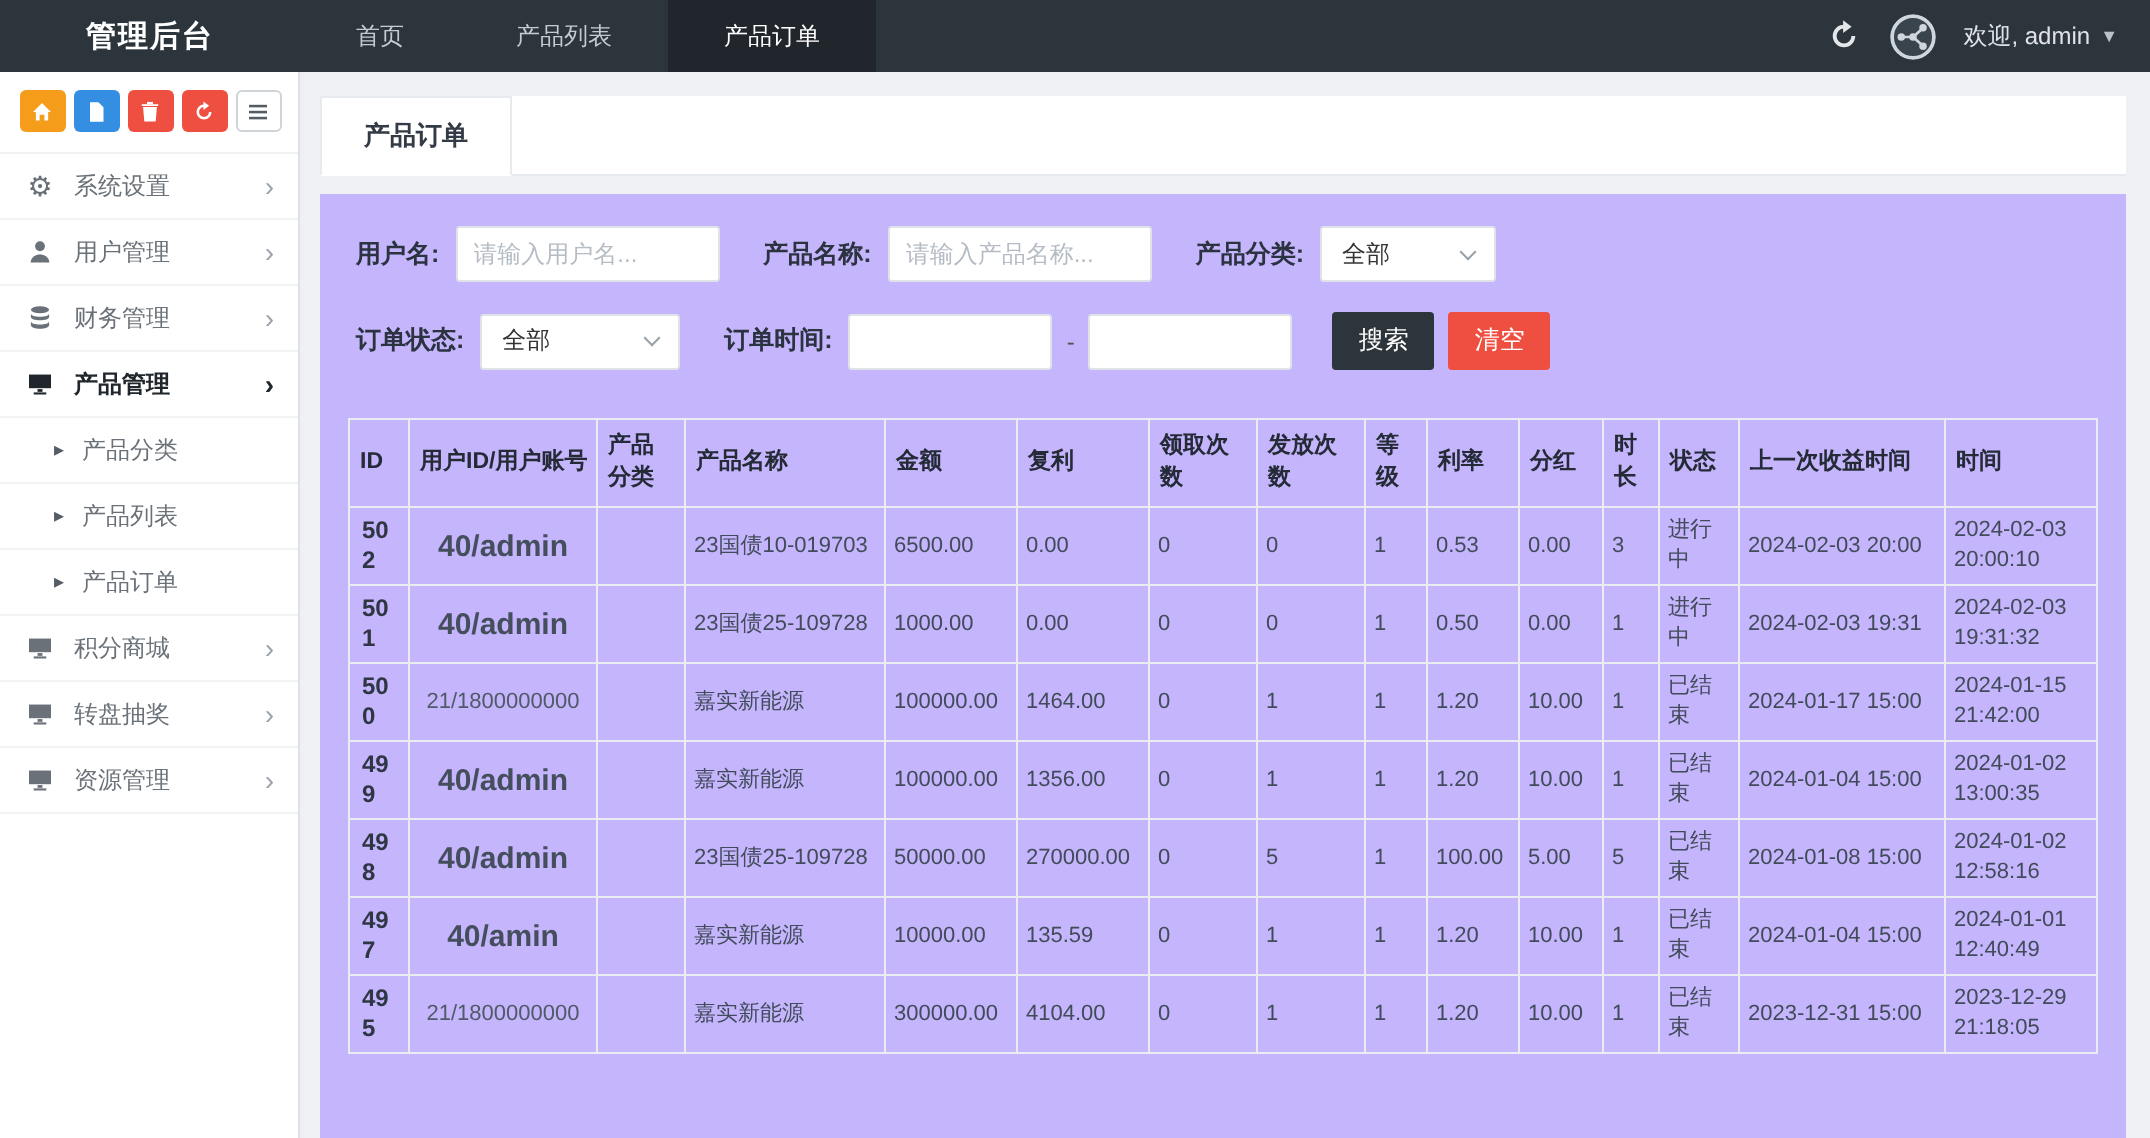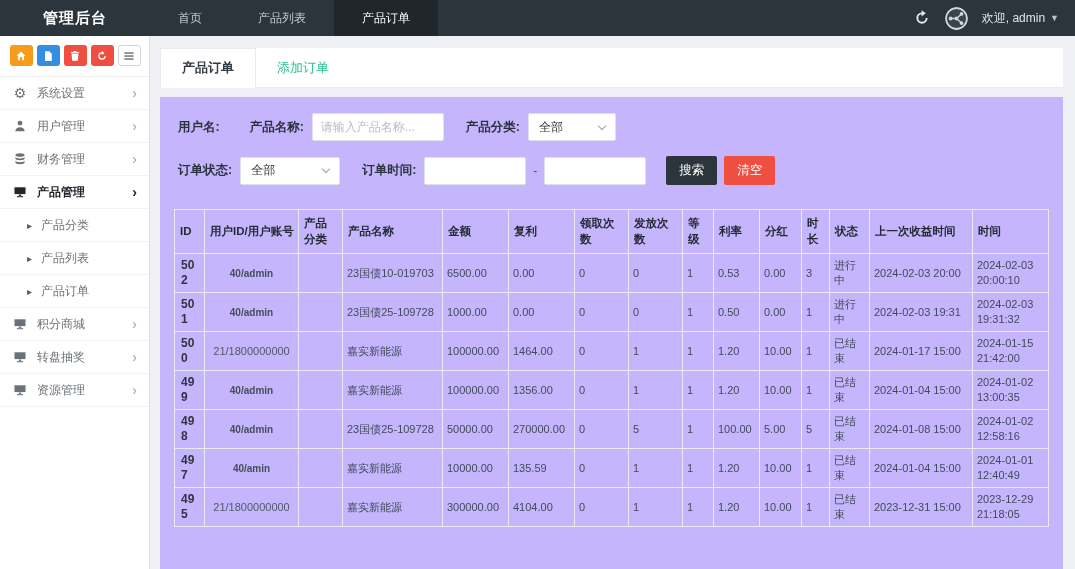--- a/index.html
+++ b/index.html
@@ -69,21 +69,21 @@
   .btn.clear { background:#ee4f41; margin-left:7px; }
 
   
   table { width:100%; border-collapse:collapse; table-layout:fixed; margin-top:24px; }
   th, td { border:1px solid #e9edf1; text-align:left; vertical-align:middle; word-wrap:break-word; }
   th { font-size:11.5px; color:#242b36; font-weight:700; padding:6px 5px; line-height:1.35; }
   td { font-size:11px; color:#414b5a; padding:4px 4px; line-height:15px; height:33px; }
   th.c-user, th.c-status { white-space:nowrap; overflow:hidden; }
   td.c-id { font-weight:700; font-size:12px; color:#2e3643; padding-left:6px; }
   td.c-user { text-align:center; color:#505a68; }
-  td.c-user.bold { font-weight:700; font-size:10px; color:#454e5c; }
+  td.c-user.bold { font-weight:700; font-size:15px; color:#454e5c; }
 </style>
 </head>
 <body>
 
 <div class="app">
 
   <div class="topbar">
     <div class="brand">管理后台</div>
     <div class="topnav" id="topnav">
         <div class="nav-item">首页</div>
@@ -237,27 +237,27 @@
             </span>
             <span class="mi-label">资源管理</span>
             <span class="mi-chev">›</span>
           </div>
         </div>
     </div>
 
     <div class="main">
       <div class="tabbar" id="tabbar">
           <div class="tab active">产品订单</div>
-          <div class="tab">添加订单</div>
         </div>
 
       <div class="card">
 
         <div class="frow">
           <span class="flabel">用户名:</span>
+          <input class="tinput" placeholder="请输入用户名..." style="">
           <span class="gap"></span>
           <span class="flabel">产品名称:</span>
           <input class="tinput" placeholder="请输入产品名称..." style="">
           <span class="gap"></span>
           <span class="flabel">产品分类:</span>
           <span class="select cat">
             <span>全部</span>
             <i class="chev"></i>
           </span>
         </div>

